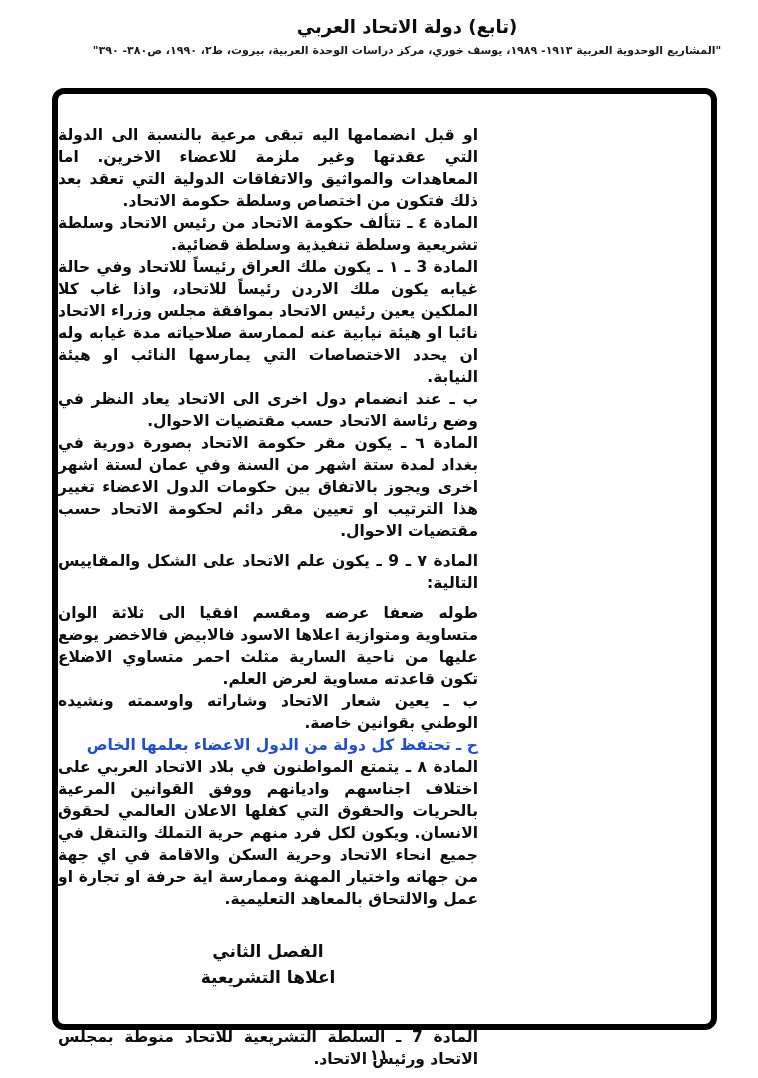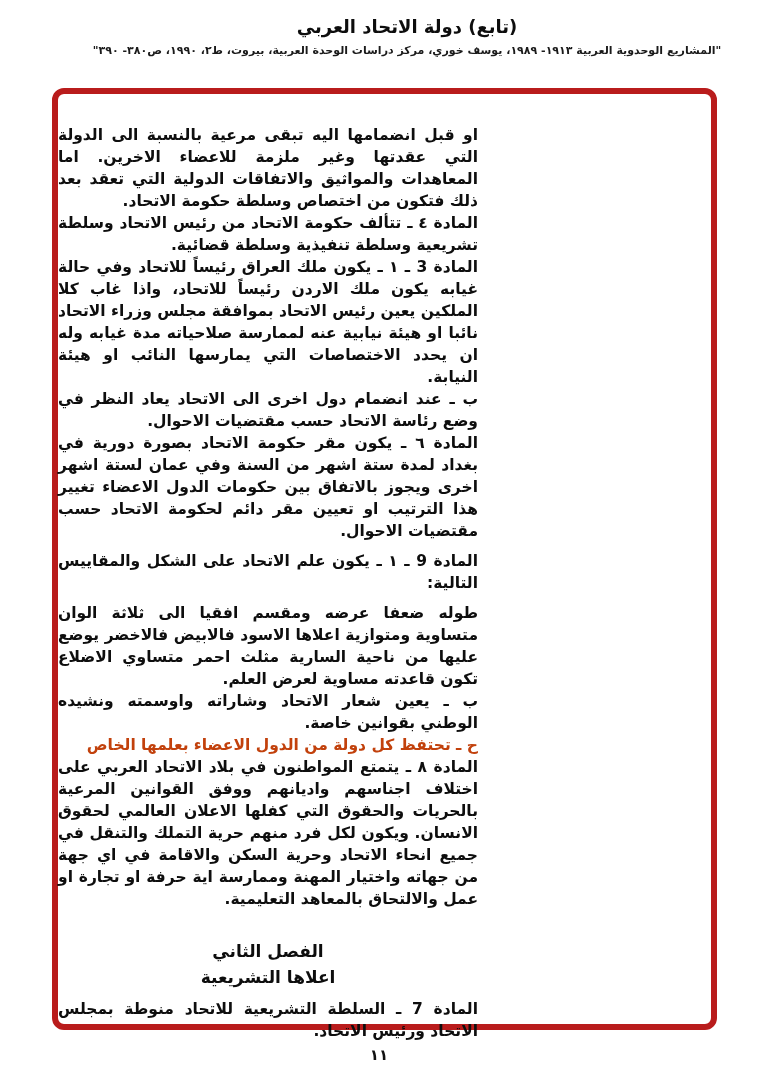--- a/index.html
+++ b/index.html
@@ -38,47 +38,47 @@
     color: #1a1a1a;
     white-space: nowrap;
   }
   .green-frame {
     position: absolute;
     left: 52px;
     top: 88px;
     width: 665px;
     height: 942px;
     box-sizing: border-box;
-    border: 6px solid #b91c1c;
+    border: 6px solid #000000;
     border-radius: 12px;
     background: #ffffff;
   }
   .text-column {
     box-sizing: border-box;
     width: 420px;
     margin-top: 30px;
     margin-right: 115px;
     direction: rtl;
   }
   .body-par {
     margin: 0;
     font-size: 15.5px;
     font-weight: 700;
     line-height: 22px;
     text-align: justify;
     color: #0e0e0e;
   }
   .gap-before { margin-top: 8px; }
   .faded {
-    color: #c2410c;
+    color: #1d4ed8;
     filter: blur(0.3px);
   }
   .chapter-heading {
     margin-top: 28px;
-    margin-bottom: 8px;
+    margin-bottom: 36px;
     text-align: center;
     font-size: 17px;
     font-weight: 700;
     line-height: 26px;
     color: #0d0d0d;
   }
   .page-number {
     position: absolute;
     left: 0;
     top: 1046px;
@@ -99,21 +99,21 @@
   <div class="doc-citation">"المشاريع الوحدوية العربية ١٩١٣- ١٩٨٩، يوسف خوري، مركز دراسات الوحدة العربية، بيروت، ط٢، ١٩٩٠، ص٣٨٠- ٣٩٠"</div>
 </div>
 
 <div class="green-frame">
   <div class="text-column">
     <p class="body-par">او قبل انضمامها اليه تبقى مرعية بالنسبة الى الدولة التي عقدتها وغير ملزمة للاعضاء الاخرين. اما المعاهدات والمواثيق والاتفاقات الدولية التي تعقد بعد ذلك فتكون من اختصاص وسلطة حكومة الاتحاد.</p>
     <p class="body-par">المادة ٤ ـ تتألف حكومة الاتحاد من رئيس الاتحاد وسلطة تشريعية وسلطة تنفيذية وسلطة قضائية.</p>
     <p class="body-par">المادة 3 ـ ١ ـ يكون ملك العراق رئيساً للاتحاد وفي حالة غيابه يكون ملك الاردن رئيساً للاتحاد، واذا غاب كلا الملكين يعين رئيس الاتحاد بموافقة مجلس وزراء الاتحاد نائبا او هيئة نيابية عنه لممارسة صلاحياته مدة غيابه وله ان يحدد الاختصاصات التي يمارسها النائب او هيئة النيابة.</p>
     <p class="body-par">ب ـ عند انضمام دول اخرى الى الاتحاد يعاد النظر في وضع رئاسة الاتحاد حسب مقتضيات الاحوال.</p>
     <p class="body-par">المادة ٦ ـ يكون مقر حكومة الاتحاد بصورة دورية في بغداد لمدة ستة اشهر من السنة وفي عمان لستة اشهر اخرى ويجوز بالاتفاق بين حكومات الدول الاعضاء تغيير هذا الترتيب او تعيين مقر دائم لحكومة الاتحاد حسب مقتضيات الاحوال.</p>
-    <p class="body-par gap-before">المادة 9 ـ ١ ـ يكون علم الاتحاد على الشكل والمقاييس التالية:</p>
+    <p class="body-par gap-before">المادة ٧ ـ 9 ـ يكون علم الاتحاد على الشكل والمقاييس التالية:</p>
     <p class="body-par gap-before">طوله ضعفا عرضه ومقسم افقيا الى ثلاثة الوان متساوية ومتوازية اعلاها الاسود فالابيض فالاخضر يوضع عليها من ناحية السارية مثلث احمر متساوي الاضلاع تكون قاعدته مساوية لعرض العلم.</p>
     <p class="body-par">ب ـ يعين شعار الاتحاد وشاراته واوسمته ونشيده الوطني بقوانين خاصة.</p>
     <p class="body-par faded">ح ـ تحتفظ كل دولة من الدول الاعضاء بعلمها الخاص</p>
     <p class="body-par">المادة ٨ ـ يتمتع المواطنون في بلاد الاتحاد العربي على اختلاف اجناسهم واديانهم ووفق القوانين المرعية بالحريات والحقوق التي كفلها الاعلان العالمي لحقوق الانسان. ويكون لكل فرد منهم حرية التملك والتنقل في جميع انحاء الاتحاد وحرية السكن والاقامة في اي جهة من جهاته واختيار المهنة وممارسة اية حرفة او تجارة او عمل والالتحاق بالمعاهد التعليمية.</p>
     <div class="chapter-heading">
       <div>الفصل الثاني</div>
       <div>اعلاها التشريعية</div>
     </div>
     <p class="body-par">المادة 7 ـ السلطة التشريعية للاتحاد منوطة بمجلس الاتحاد ورئيس الاتحاد.</p>
   </div>

